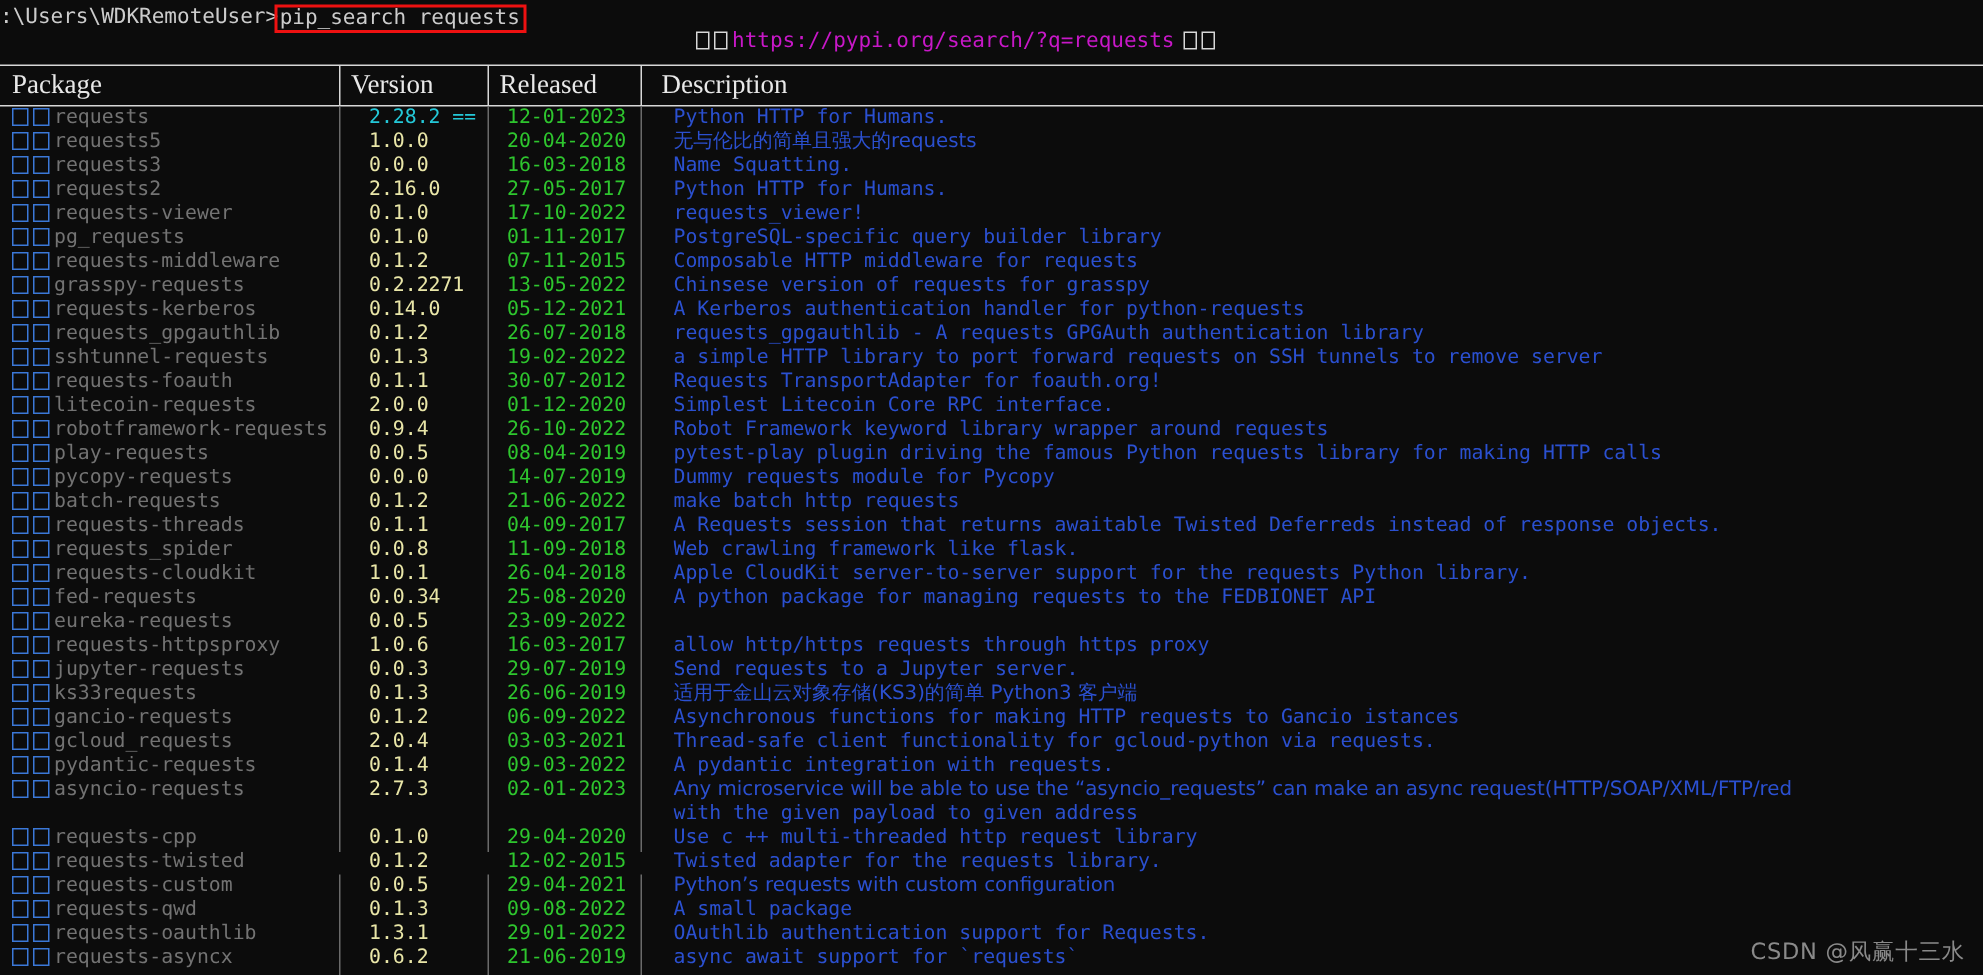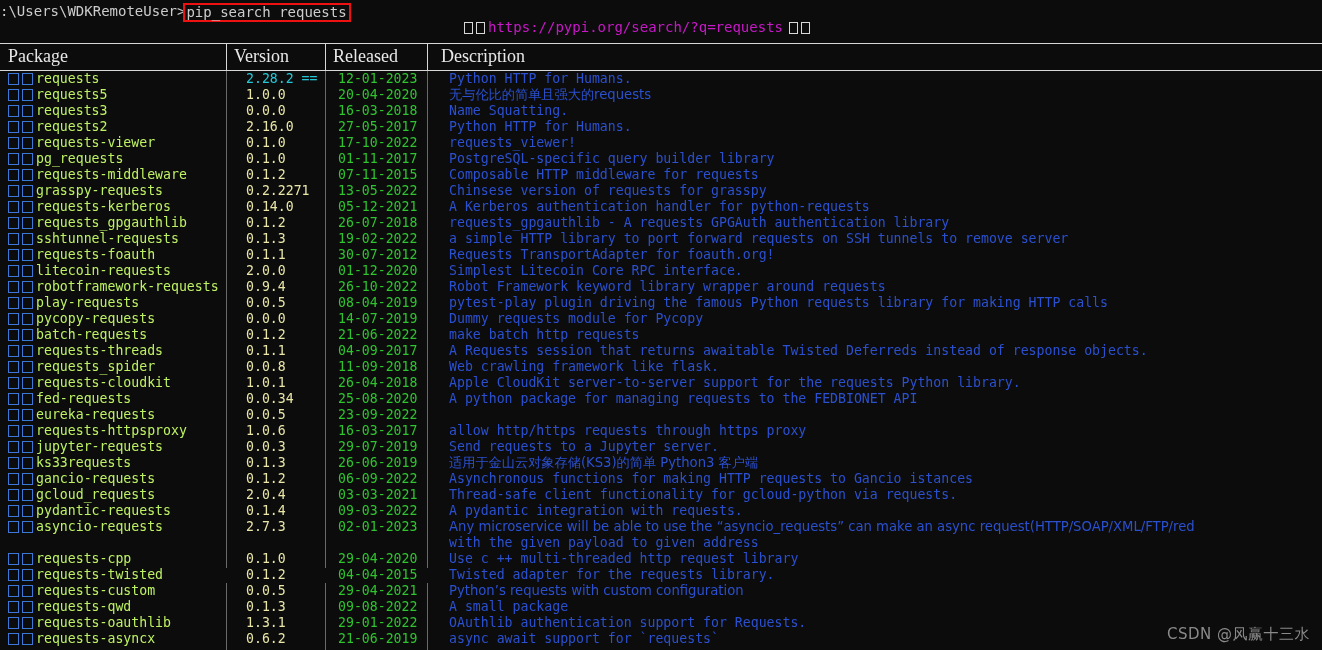--- a/index.html
+++ b/index.html
@@ -132,21 +132,21 @@
 
   .pkgbox {
     display: inline-block;
     width: 11px;
     height: 12px;
     border: 1px solid #3b78d8;
     box-sizing: border-box;
     vertical-align: -2px;
     margin-right: 3px;
   }
-  .pkgname { color: #bef264; }
+  .pkgname { color: #737373; }
 
   .cjk { font-family: "DejaVu Sans", "Liberation Sans", sans-serif; }
 
   
   .watermark {
     position: absolute;
     right: 12px;
     bottom: 8px;
     color: #8a8a8a;
     font-size: 15px;
@@ -209,21 +209,21 @@
         <div class="row" style="position: absolute; left: 0px; top: 336px; width: 1322px;"><span class="c c-pkg"><span class="pkgbox"></span><span class="pkgbox"></span><span class="pkgname">eureka-requests</span></span><span class="c c-ver">0.0.5</span><span class="c c-rel">23-09-2022</span><span class="c c-desc"></span></div>
         <div class="row" style="position: absolute; left: 0px; top: 352px; width: 1322px;"><span class="c c-pkg"><span class="pkgbox"></span><span class="pkgbox"></span><span class="pkgname">requests-httpsproxy</span></span><span class="c c-ver">1.0.6</span><span class="c c-rel">16-03-2017</span><span class="c c-desc">allow http/https requests through https proxy</span></div>
         <div class="row" style="position: absolute; left: 0px; top: 368px; width: 1322px;"><span class="c c-pkg"><span class="pkgbox"></span><span class="pkgbox"></span><span class="pkgname">jupyter-requests</span></span><span class="c c-ver">0.0.3</span><span class="c c-rel">29-07-2019</span><span class="c c-desc">Send requests to a Jupyter server.</span></div>
         <div class="row" style="position: absolute; left: 0px; top: 384px; width: 1322px;"><span class="c c-pkg"><span class="pkgbox"></span><span class="pkgbox"></span><span class="pkgname">ks33requests</span></span><span class="c c-ver">0.1.3</span><span class="c c-rel">26-06-2019</span><span class="c c-desc cjk">适用于金山云对象存储(KS3)的简单 Python3 客户端</span></div>
         <div class="row" style="position: absolute; left: 0px; top: 400px; width: 1322px;"><span class="c c-pkg"><span class="pkgbox"></span><span class="pkgbox"></span><span class="pkgname">gancio-requests</span></span><span class="c c-ver">0.1.2</span><span class="c c-rel">06-09-2022</span><span class="c c-desc">Asynchronous functions for making HTTP requests to Gancio istances</span></div>
         <div class="row" style="position: absolute; left: 0px; top: 416px; width: 1322px;"><span class="c c-pkg"><span class="pkgbox"></span><span class="pkgbox"></span><span class="pkgname">gcloud_requests</span></span><span class="c c-ver">2.0.4</span><span class="c c-rel">03-03-2021</span><span class="c c-desc">Thread-safe client functionality for gcloud-python via requests.</span></div>
         <div class="row" style="position: absolute; left: 0px; top: 432px; width: 1322px;"><span class="c c-pkg"><span class="pkgbox"></span><span class="pkgbox"></span><span class="pkgname">pydantic-requests</span></span><span class="c c-ver">0.1.4</span><span class="c c-rel">09-03-2022</span><span class="c c-desc">A pydantic integration with requests.</span></div>
         <div class="row" style="position: absolute; left: 0px; top: 448px; width: 1322px;"><span class="c c-pkg"><span class="pkgbox"></span><span class="pkgbox"></span><span class="pkgname">asyncio-requests</span></span><span class="c c-ver">2.7.3</span><span class="c c-rel">02-01-2023</span><span class="c c-desc cjk">Any microservice will be able to use the “asyncio_requests” can make an async request(HTTP/SOAP/XML/FTP/red</span></div>
         <div class="row" style="position: absolute; left: 0px; top: 464px; width: 1322px;"><span class="c c-pkg"></span><span class="c c-ver"></span><span class="c c-rel"></span><span class="c c-desc">with the given payload to given address</span></div>
         <div class="row" style="position: absolute; left: 0px; top: 480px; width: 1322px;"><span class="c c-pkg"><span class="pkgbox"></span><span class="pkgbox"></span><span class="pkgname">requests-cpp</span></span><span class="c c-ver">0.1.0</span><span class="c c-rel">29-04-2020</span><span class="c c-desc">Use c ++ multi-threaded http request library</span></div>
-        <div class="row" style="position: absolute; left: 0px; top: 496px; width: 1322px;"><span class="c c-pkg"><span class="pkgbox"></span><span class="pkgbox"></span><span class="pkgname">requests-twisted</span></span><span class="c c-ver">0.1.2</span><span class="c c-rel">04-04-2015</span><span class="c c-desc">Twisted adapter for the requests library.</span></div>
+        <div class="row" style="position: absolute; left: 0px; top: 496px; width: 1322px;"><span class="c c-pkg"><span class="pkgbox"></span><span class="pkgbox"></span><span class="pkgname">requests-twisted</span></span><span class="c c-ver">0.1.2</span><span class="c c-rel">12-02-2015</span><span class="c c-desc">Twisted adapter for the requests library.</span></div>
         <div class="row" style="position: absolute; left: 0px; top: 512px; width: 1322px;"><span class="c c-pkg"><span class="pkgbox"></span><span class="pkgbox"></span><span class="pkgname">requests-custom</span></span><span class="c c-ver">0.0.5</span><span class="c c-rel">29-04-2021</span><span class="c c-desc cjk">Python’s requests with custom configuration</span></div>
         <div class="row" style="position: absolute; left: 0px; top: 528px; width: 1322px;"><span class="c c-pkg"><span class="pkgbox"></span><span class="pkgbox"></span><span class="pkgname">requests-qwd</span></span><span class="c c-ver">0.1.3</span><span class="c c-rel">09-08-2022</span><span class="c c-desc">A small package</span></div>
         <div class="row" style="position: absolute; left: 0px; top: 544px; width: 1322px;"><span class="c c-pkg"><span class="pkgbox"></span><span class="pkgbox"></span><span class="pkgname">requests-oauthlib</span></span><span class="c c-ver">1.3.1</span><span class="c c-rel">29-01-2022</span><span class="c c-desc">OAuthlib authentication support for Requests.</span></div>
         <div class="row" style="position: absolute; left: 0px; top: 560px; width: 1322px;"><span class="c c-pkg"><span class="pkgbox"></span><span class="pkgbox"></span><span class="pkgname">requests-asyncx</span></span><span class="c c-ver">0.6.2</span><span class="c c-rel">21-06-2019</span><span class="c c-desc">async await support for `requests`</span></div>
       </div>
   </div>
 
   <div class="watermark">CSDN @风赢十三水</div>
 </div>
 

